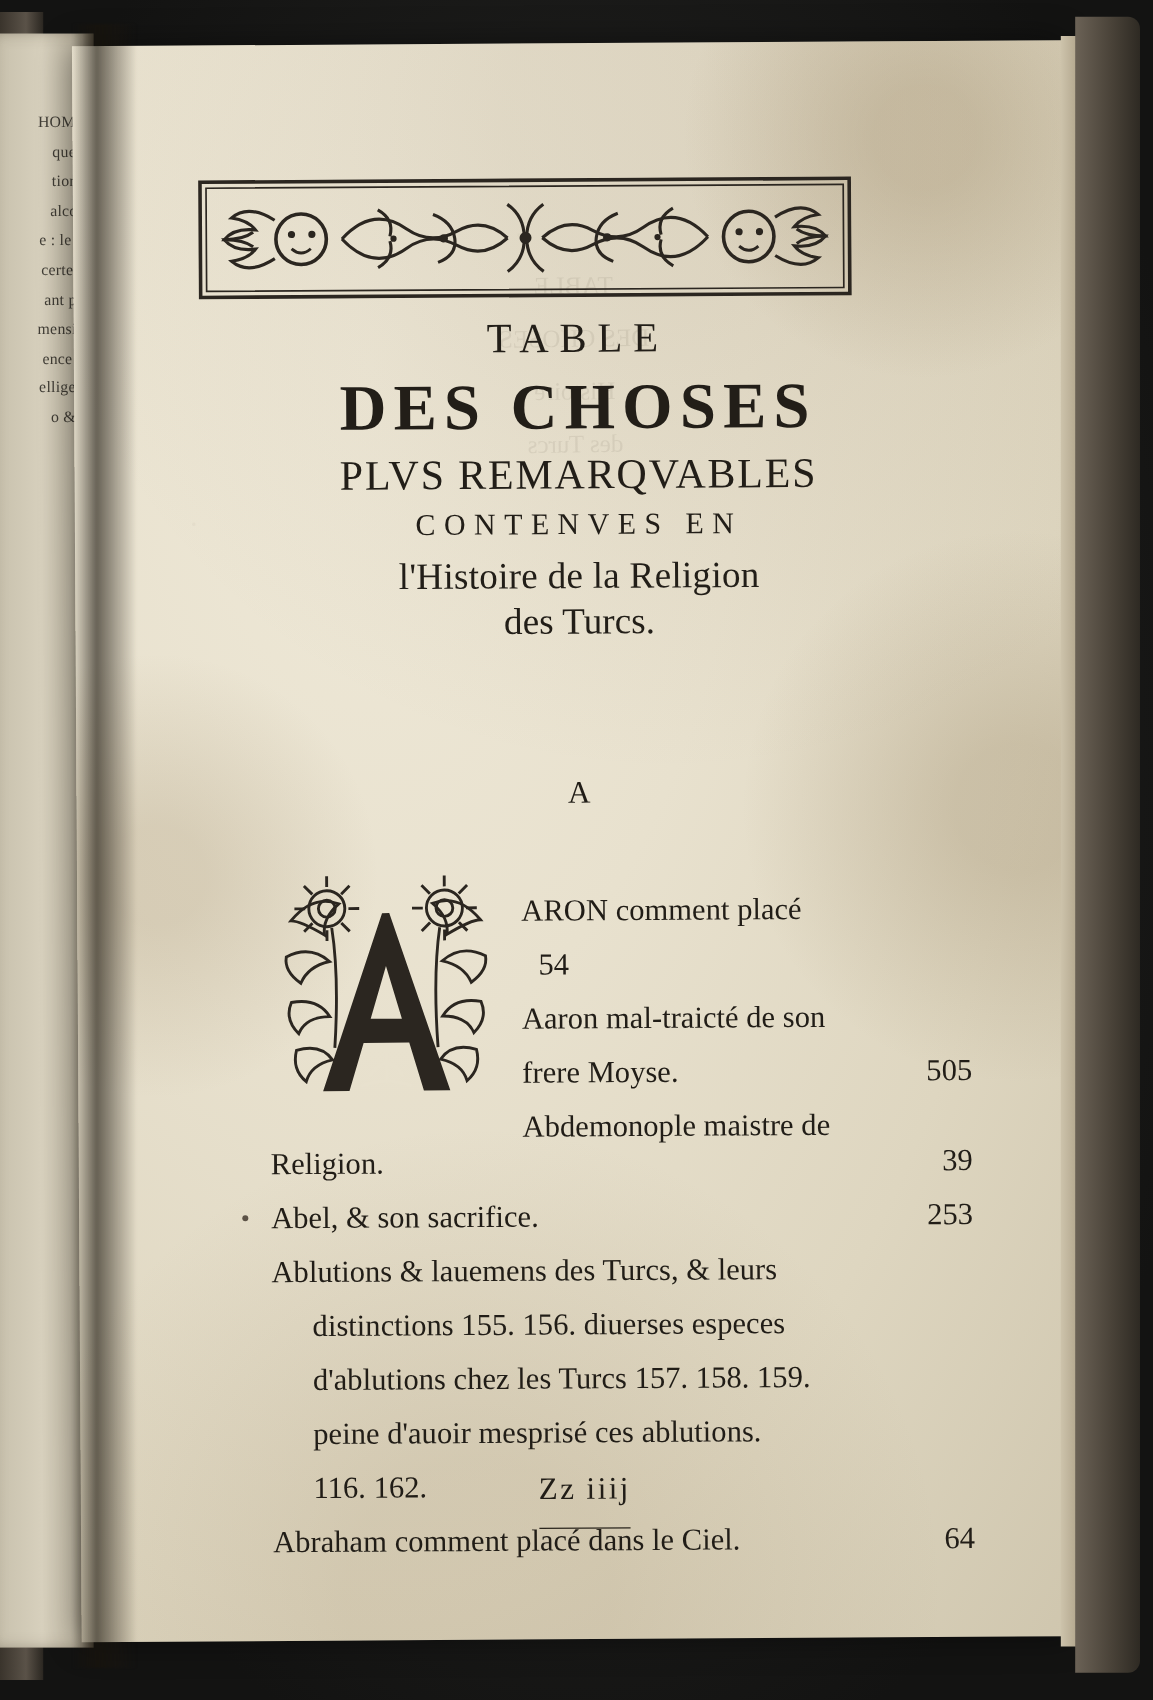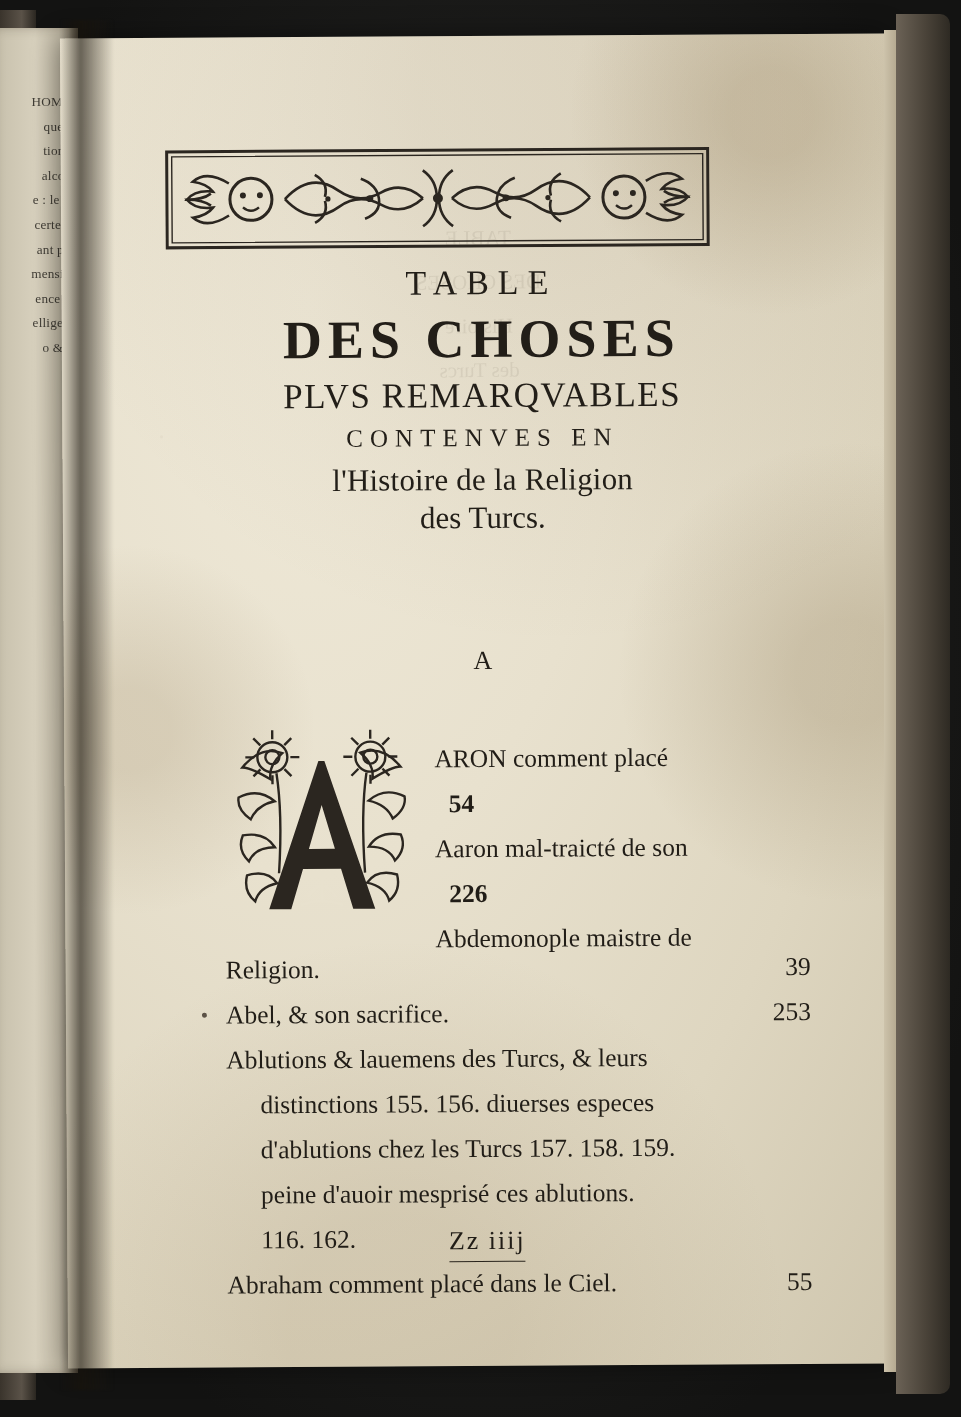--- a/index.html
+++ b/index.html
@@ -196,42 +196,42 @@
     left: 370px; top: 700px;
     width: 375px;
     font-size: 25.5px;
     line-height: 45px;
   }
   .entry-head .row {
     display: flex;
     justify-content: space-between;
     white-space: nowrap;
   }
-  .entry-head .pg { margin-left: 14px; font-weight: bold; }
+  .entry-head .pg { margin-left: 14px; }
 
   .entries {
     position: absolute;
     left: 160px; top: 910px;
     width: 585px;
     font-size: 25.5px;
     line-height: 45px;
   }
   .entries .row { display: flex; justify-content: space-between; white-space: nowrap; }
   .entries .ind { padding-left: 34px; }
   .entries .ind2 { padding-left: 34px; }
 
   .catchword {
     position: absolute;
     left: 40px; top: 1190px;
     width: 760px;
     text-align: center;
     font-size: 26px;
     letter-spacing: 2px;
   }
-  .catchword .u { border-bottom: 1px solid #2a251d; padding-bottom: 6px; font-family: Liberation Serif, serif; }
+  .catchword .u { border-bottom: 1px solid #2a251d; padding-bottom: 18px; font-family: Liberation Serif, serif; }
 
   
   .grain {
     position: absolute; inset: 0;
     pointer-events: none;
     opacity: 0.35;
     background-image:
       radial-gradient(circle at 12% 30%, rgba(90,75,50,0.10) 0 1px, rgba(0,0,0,0) 2px),
       radial-gradient(circle at 70% 80%, rgba(90,75,50,0.10) 0 1px, rgba(0,0,0,0) 2px),
       radial-gradient(circle at 45% 12%, rgba(90,75,50,0.08) 0 1px, rgba(0,0,0,0) 2px);
@@ -381,21 +381,22 @@
         <div class="row">
           <span>ARON comment placé</span>
         </div>
         <div class="row">
           <span class="pg">54</span>
         </div>
         <div class="row">
           <span>Aaron mal-traicté de son</span>
         </div>
         <div class="row">
-          <span class="pg">226</span>
+          <span>frere Moyse.</span>
+          <span class="pg">505</span>
         </div>
         <div class="row">
           <span>Abdemonople maistre de</span>
         </div>
       </div>
 
       <div class="entries">
         <div class="row">
           <span>Religion.</span>
           <span>39</span>
@@ -414,21 +415,21 @@
           <span>d'ablutions chez les Turcs 157. 158. 159.</span>
         </div>
         <div class="row ind">
           <span>peine d'auoir mesprisé ces ablutions.</span>
         </div>
         <div class="row ind2">
           <span>116. 162.</span>
         </div>
         <div class="row">
           <span>Abraham comment placé dans le Ciel.</span>
-          <span>55</span>
+          <span>64</span>
         </div>
       </div>
 
       <div class="catchword">
         <span class="u">Zz iiij</span>
       </div>
 
       <div class="speck"></div>
       <div class="grain"></div>
     </div>

